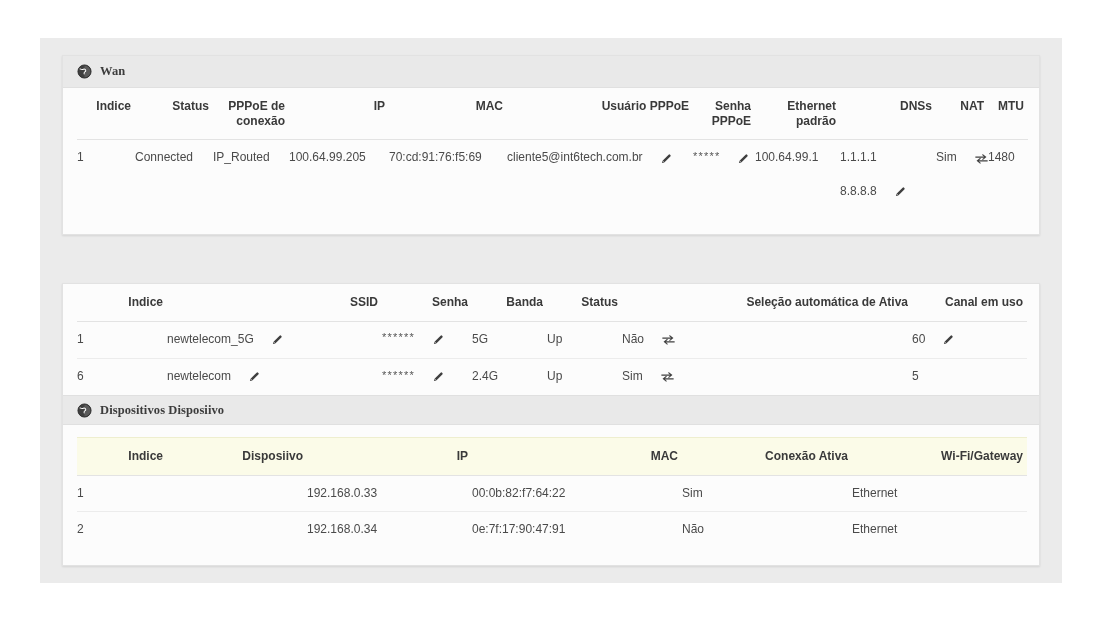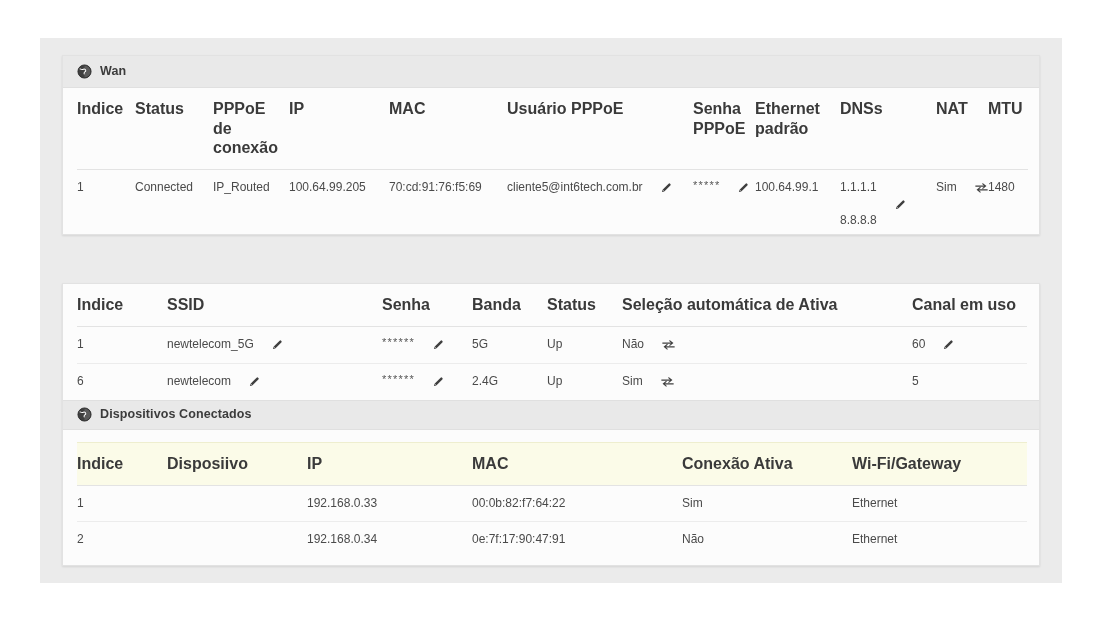--- a/index.html
+++ b/index.html
@@ -42,20 +42,21 @@
     display: flex;
     align-items: center;
     padding: 0 0 0 14px;
     box-sizing: border-box;
   }
 
   .panel-header-inner {
     display: flex;
     align-items: flex-start;
     gap: 8px;
+    font-family: Liberation Serif, serif;
   }
 
   .globe-icon {
     width: 15px;
     height: 15px;
     display: block;
     flex: 0 0 auto;
   }
 
   .panel-title {
@@ -67,24 +68,24 @@
   }
 
   
   table.grid {
     width: 100%;
     border-collapse: collapse;
     table-layout: fixed;
   }
 
   table.grid th {
-    font-size: 16px;
+    font-size: 12px;
     font-weight: bold;
     color: #3a3a3a;
-    text-align: left;
+    text-align: right;
     vertical-align: top;
     padding: 11px 4px 11px 0;
     border-bottom: 1px solid #e3e3e3;
     line-height: 1.22;
     margin-top: 39px;
   }
 
   table.grid td {
     font-size: 12px;
     color: #4a4a4a;
@@ -233,21 +234,21 @@
                 <span>
                   <svg class="pencil" viewBox="0 0 12 12">
                     <path d="M1 11 l0.7-2.6 L8.3 1.8 a1.1 1.1 0 0 1 1.6 0 l0.3 0.3 a1.1 1.1 0 0 1 0 1.6 L3.6 10.3 z" fill="#3f3f3f"></path>
                     <path d="M1.7 8.4 l1.9 1.9" stroke="#ffffff" stroke-width="0.6" fill="none"></path>
                   </svg>
                 </span>
               </span>
             </td>
             <td>100.64.99.1</td>
             <td>
-              <span class="cell-inline" style="align-items:center">
+              <span class="cell-inline" style="align-items:flex-end">
                 <span class="dns-stack">
                   <span>1.1.1.1</span>
                   <br>
                   <span class="dns-line2" style="display:inline-block">8.8.8.8</span>
                 </span>
                 <span>
                   <svg class="pencil" viewBox="0 0 12 12">
                     <path d="M1 11 l0.7-2.6 L8.3 1.8 a1.1 1.1 0 0 1 1.6 0 l0.3 0.3 a1.1 1.1 0 0 1 0 1.6 L3.6 10.3 z" fill="#3f3f3f"></path>
                     <path d="M1.7 8.4 l1.9 1.9" stroke="#ffffff" stroke-width="0.6" fill="none"></path>
                   </svg>
@@ -392,21 +393,21 @@
     <div class="sub-header">
       <div class="panel-header-inner">
         <span>
           <svg class="globe-icon" viewBox="0 0 16 16">
             <circle cx="8" cy="8" r="7" fill="#3f3f3f"></circle>
             <path d="M8 1.6 a6.4 6.4 0 0 1 6.4 6.4 a6.4 6.4 0 0 1-6.4 6.4 z" fill="#5a5a5a"></path>
             <path d="M3.2 5.2 q2.4 1.2 3.6 0.4 q1.2-0.8 2.2 0.6 q0.8 1.2-0.4 2 q-1.4 0.9-1 2.4" fill="none" stroke="#ffffff" stroke-width="1.1" stroke-linecap="round"></path>
             <circle cx="8" cy="8" r="7" fill="none" stroke="#2e2e2e" stroke-width="1"></circle>
           </svg>
         </span>
-        <span class="panel-title">Dispositivos Conectados</span>
+        <span class="panel-title">Dispositivos Disposiivo</span>
       </div>
     </div>
 
     <div class="dev-head-spacer"></div>
 
     <div class="tbl-pad">
       <table class="grid">
         <colgroup>
           <col style="width:90px">
             <col style="width:140px">

